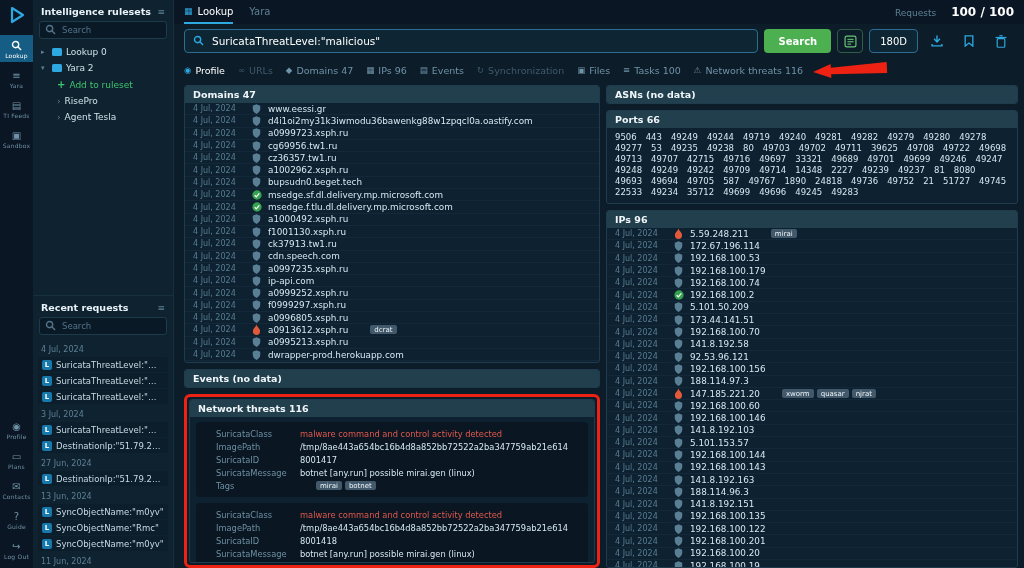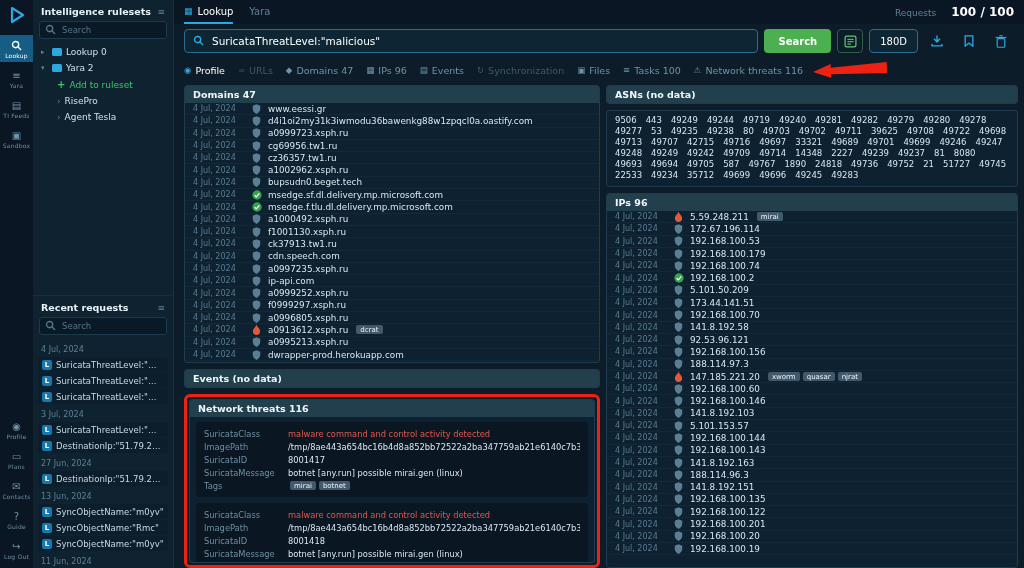--- a/index.html
+++ b/index.html
@@ -85,32 +85,32 @@
          min-height:0;overflow:hidden;}
   .panel.fill{flex:1;}
   .phead{background:#223f4d;padding:3px 8px;font-size:9.5px;font-weight:bold;color:#f0f6fa;flex-shrink:0;cursor:pointer;}
   .rowsbox{flex:1;overflow:hidden;}
   .lrow{display:flex;align-items:center;gap:6px;padding:0 8px;height:12.3px;border-bottom:1px solid #13293a;
         box-sizing:border-box;}
   .ldate{color:#587d92;font-size:8px;width:52px;flex-shrink:0;}
   .lic{width:11px;display:flex;align-items:center;justify-content:center;flex-shrink:0;}
   .lic svg{display:block;}
   .lval{color:#d6e8f2;font-size:8.8px;white-space:nowrap;overflow:hidden;text-overflow:ellipsis;cursor:pointer;}
-  .ltags{display:flex;gap:3px;margin-left:2px;flex-shrink:0;}
+  .ltags{display:flex;gap:3px;margin-left:16px;flex-shrink:0;}
   .tag{background:#42596b;color:#eef5f9;font-size:7px;padding:0.5px 4px;border-radius:2px;white-space:nowrap;}
 
   .duo{display:flex;gap:6px;flex-shrink:0;}
   .panel.half{flex:1;}
   .ports{padding:4px 8px 6px;display:flex;flex-wrap:wrap;column-gap:9px;row-gap:1px;font-size:8.5px;color:#d6e8f2;}
   .port{cursor:pointer;}
 
   .annotation-box{flex:1;min-height:0;display:flex;border:3px solid #ee2213;border-radius:6px;padding:2px;}
   .annotation-box .panel{flex:1;}
   .cards{flex:1;overflow:hidden;padding:5px 6px;display:flex;flex-direction:column;gap:6px;}
-  .tcard{background:#0a1722;border-radius:4px;padding:5px 8px;flex-shrink:0;}
+  .tcard{background:#0a1722;border-radius:4px;padding:5px 20px;flex-shrink:0;}
   .tfield{display:flex;align-items:center;padding:1.5px 0;font-size:8.3px;}
   .tkey{width:84px;flex-shrink:0;color:#6d8fa3;}
   .tval{color:#d6e8f2;white-space:nowrap;overflow:hidden;}
   .tval.danger{color:#e2574d;}
 </style>
 </head>
 <body>
 
 <div class="app">
 
@@ -634,20 +634,23 @@
 
         <div class="duo">
           <section class="panel half">
             <header class="phead">
               <span>ASNs (no data)</span>
             </header>
           </section>
         </div>
 
         <section class="panel">
+          <header class="phead">
+            <span>Ports 66</span>
+          </header>
           <div id="ports-list" class="ports">
               <span class="port">9506</span>
               <span class="port">443</span>
               <span class="port">49249</span>
               <span class="port">49244</span>
               <span class="port">49719</span>
               <span class="port">49240</span>
               <span class="port">49281</span>
               <span class="port">49282</span>
               <span class="port">49279</span>

